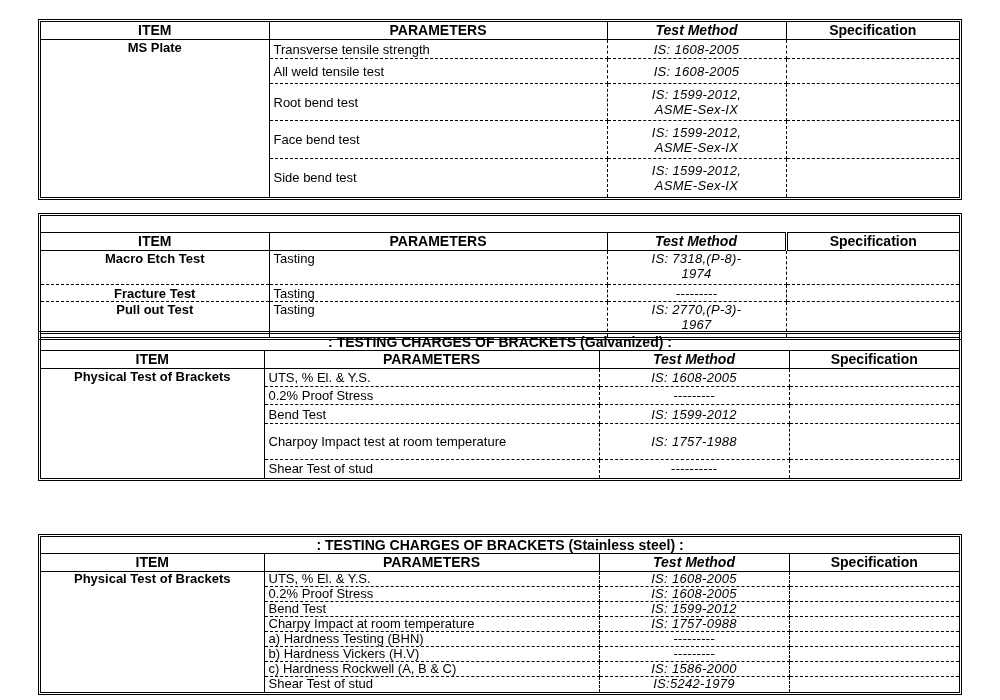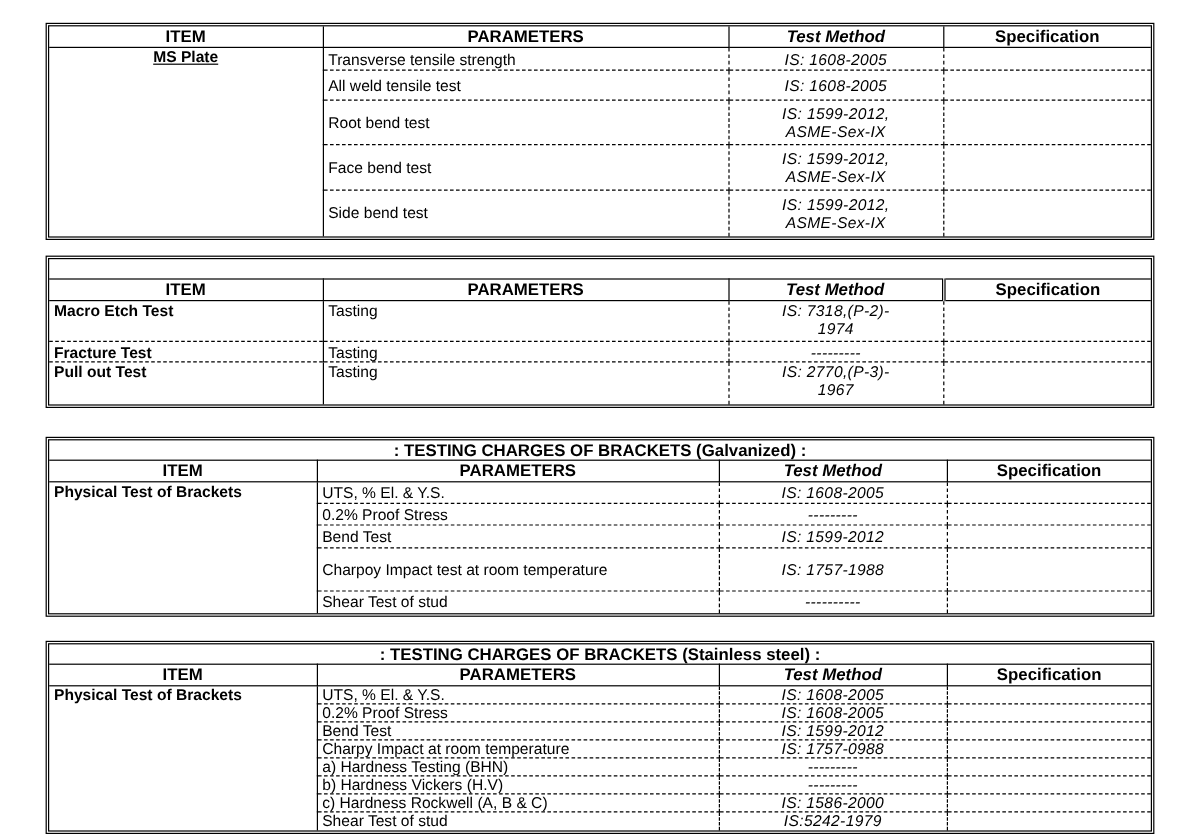--- a/index.html
+++ b/index.html
@@ -48,28 +48,28 @@
       border-bottom: 1px solid #000;
       height: 16px;
     }
     .c-item { border-right: 1px solid #000; }
     .c-param { border-right: 1px dashed #000; }
     .c-method { border-right: 1px dashed #000; text-align: center; font-style: italic; }
     th.c-param, th.c-method, th.c-item { border-right: 1px solid #000; }
     th.c-method.dbl { border-right: 3px double #000; }
     .dash-b td.c-param, .dash-b td.c-method, .dash-b td.c-spec { border-bottom: 1px dashed #000; }
     .dash-b-all td { border-bottom: 1px dashed #000; }
-    .item-bold { font-weight: bold; }
-    .item-center { text-align: center; text-decoration: underline; }
+    .item-bold { font-weight: bold; text-align: center; }
+    .item-center { text-align: center; }
     .item-top { vertical-align: top; }
     .method-sm { font-size: 13px; letter-spacing: 0.3px; }
     
     #t1 { top: 19px; height: auto; }
     #t2 { top: 213px; }
-    #t3 { top: 364px; }
+    #t3 { top: 331px; }
     #t4 { top: 534px; }
     .t1 td { height: auto; }
     .compact td { line-height: 14px; }
   </style>
 </head>
 <body>
 
 <div class="tbl-wrap" id="t1">
   <table class="t1">
     <colgroup>
@@ -139,21 +139,21 @@
     <tr>
       <th class="c-item" style="height:15px">ITEM</th>
       <th class="c-param">PARAMETERS</th>
       <th class="c-method dbl">Test Method</th>
       <th class="c-spec">Specification</th>
     </tr>
     <tr class="dash-b-all" style="height:34px">
       <td class="c-item item-bold item-top">Macro Etch Test</td>
       <td class="c-param item-top">Tasting</td>
       <td class="c-method method-sm item-top">
-        <div>IS: 7318,(P-2)-</div>
+        <div>IS: 7318,(P-8)-</div>
         <div>1974</div>
       </td>
       <td class="c-spec"></td>
     </tr>
     <tr class="dash-b-all" style="height:17px">
       <td class="c-item item-bold">Fracture Test</td>
       <td class="c-param">Tasting</td>
       <td class="c-method method-sm">---------</td>
       <td class="c-spec"></td>
     </tr>

